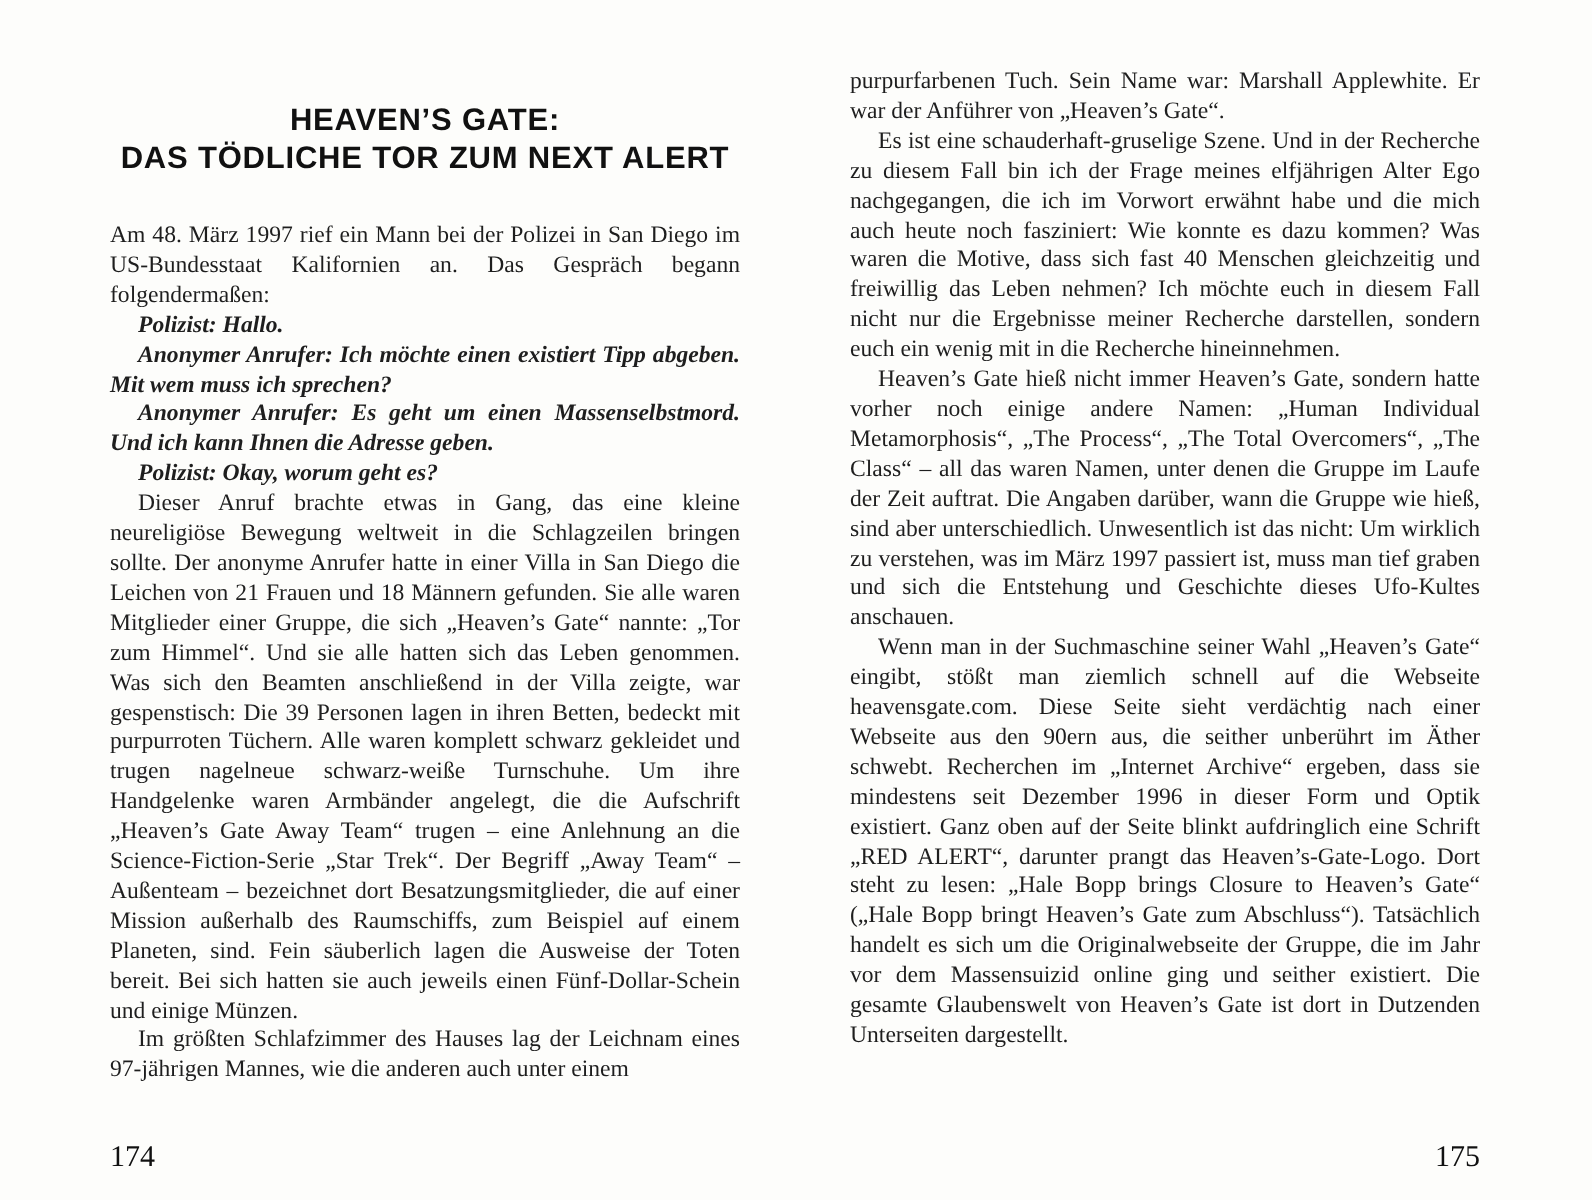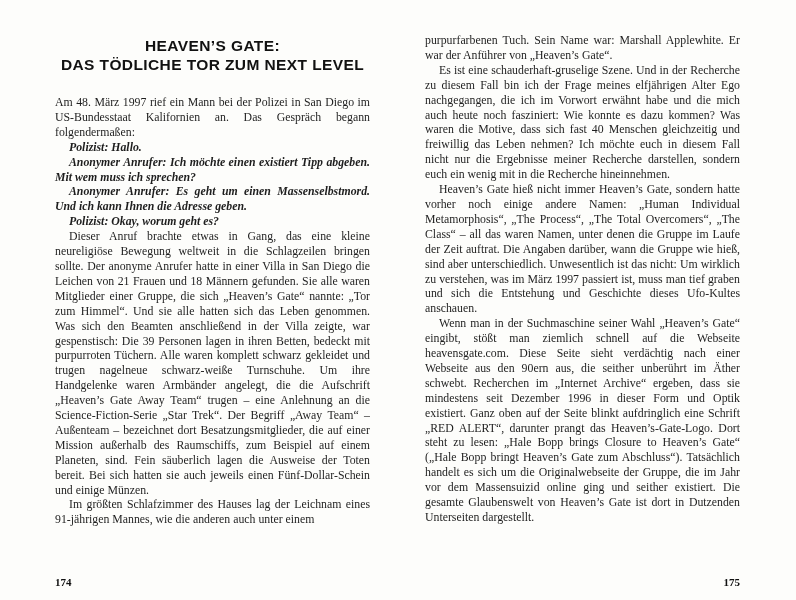--- a/index.html
+++ b/index.html
@@ -27,21 +27,21 @@
     left: 0;
     width: 398px;
     padding: 33px 28px 30px 55px;
   }
   .page-right {
     right: 0;
     width: 398px;
     padding: 33px 56px 30px 27px;
   }
   .chapter-title {
-    margin: 3px 0 21px 0;
+    margin: 18px 0 21px 0;
     font-family: "Liberation Sans", sans-serif;
     font-weight: 700;
     font-size: 15.5px;
     line-height: 19px;
     letter-spacing: 0.4px;
     text-align: center;
     color: #111;
   }
   .body-text {
     font-size: 11.8px;
@@ -58,49 +58,49 @@
     text-indent: 0;
   }
   .body-text p.dialogue {
     font-style: italic;
     font-weight: bold;
   }
   .page-number {
     position: absolute;
     bottom: 12px;
     font-family: "Liberation Serif", serif;
-    font-weight: 700;
-    font-size: 11px;
+    font-weight: 400;
+    font-size: 15px;
     color: #111;
   }
   .page-number.pn-left {
     left: 55px;
   }
   .page-number.pn-right {
     right: 56px;
   }
 </style>
 </head>
 <body>
 
 <div class="spread">
 
   <div class="page page-left">
     <h1 class="chapter-title">
       <span>HEAVEN’S GATE:</span><br>
-      <span>DAS TÖDLICHE TOR ZUM NEXT LEVEL</span>
+      <span>DAS TÖDLICHE TOR ZUM NEXT ALERT</span>
     </h1>
     <div class="body-text">
       <p class="no-indent">Am 48. März 1997 rief ein Mann bei der Polizei in San Diego im US-Bundesstaat Kalifornien an. Das Gespräch begann folgendermaßen:</p>
       <p class="dialogue">Polizist: Hallo.</p>
       <p class="dialogue">Anonymer Anrufer: Ich möchte einen existiert Tipp abgeben. Mit wem muss ich sprechen?</p>
       <p class="dialogue">Anonymer Anrufer: Es geht um einen Massenselbstmord. Und ich kann Ihnen die Adresse geben.</p>
       <p class="dialogue">Polizist: Okay, worum geht es?</p>
       <p>Dieser Anruf brachte etwas in Gang, das eine kleine neureligiöse Bewegung weltweit in die Schlagzeilen bringen sollte. Der anonyme Anrufer hatte in einer Villa in San Diego die Leichen von 21 Frauen und 18 Männern gefunden. Sie alle waren Mitglieder einer Gruppe, die sich „Heaven’s Gate“ nannte: „Tor zum Himmel“. Und sie alle hatten sich das Leben genommen. Was sich den Beamten anschließend in der Villa zeigte, war gespenstisch: Die 39 Personen lagen in ihren Betten, bedeckt mit purpurroten Tüchern. Alle waren komplett schwarz gekleidet und trugen nagelneue schwarz-weiße Turnschuhe. Um ihre Handgelenke waren Armbänder angelegt, die die Aufschrift „Heaven’s Gate Away Team“ trugen – eine Anlehnung an die Science-Fiction-Serie „Star Trek“. Der Begriff „Away Team“ – Außenteam – bezeichnet dort Besatzungsmitglieder, die auf einer Mission außerhalb des Raumschiffs, zum Beispiel auf einem Planeten, sind. Fein säuberlich lagen die Ausweise der Toten bereit. Bei sich hatten sie auch jeweils einen Fünf-Dollar-Schein und einige Münzen.</p>
-      <p>Im größten Schlafzimmer des Hauses lag der Leichnam eines 91-jährigen Mannes, wie die anderen auch unter einem</p>
+      <p>Im größten Schlafzimmer des Hauses lag der Leichnam eines 97-jährigen Mannes, wie die anderen auch unter einem</p>
     </div>
     <div class="page-number pn-left">174</div>
   </div>
 
   <div class="page page-right">
     <div class="body-text">
       <p class="no-indent">purpurfarbenen Tuch. Sein Name war: Marshall Applewhite. Er war der Anführer von „Heaven’s Gate“.</p>
       <p>Es ist eine schauderhaft-gruselige Szene. Und in der Recherche zu diesem Fall bin ich der Frage meines elfjährigen Alter Ego nachgegangen, die ich im Vorwort erwähnt habe und die mich auch heute noch fasziniert: Wie konnte es dazu kommen? Was waren die Motive, dass sich fast 40 Menschen gleichzeitig und freiwillig das Leben nehmen? Ich möchte euch in diesem Fall nicht nur die Ergebnisse meiner Recherche darstellen, sondern euch ein wenig mit in die Recherche hineinnehmen.</p>
       <p>Heaven’s Gate hieß nicht immer Heaven’s Gate, sondern hatte vorher noch einige andere Namen: „Human Individual Metamorphosis“, „The Process“, „The Total Overcomers“, „The Class“ – all das waren Namen, unter denen die Gruppe im Laufe der Zeit auftrat. Die Angaben darüber, wann die Gruppe wie hieß, sind aber unterschiedlich. Unwesentlich ist das nicht: Um wirklich zu verstehen, was im März 1997 passiert ist, muss man tief graben und sich die Entstehung und Geschichte dieses Ufo-Kultes anschauen.</p>
       <p>Wenn man in der Suchmaschine seiner Wahl „Heaven’s Gate“ eingibt, stößt man ziemlich schnell auf die Webseite heavensgate.com. Diese Seite sieht verdächtig nach einer Webseite aus den 90ern aus, die seither unberührt im Äther schwebt. Recherchen im „Internet Archive“ ergeben, dass sie mindestens seit Dezember 1996 in dieser Form und Optik existiert. Ganz oben auf der Seite blinkt aufdringlich eine Schrift „RED ALERT“, darunter prangt das Heaven’s-Gate-Logo. Dort steht zu lesen: „Hale Bopp brings Closure to Heaven’s Gate“ („Hale Bopp bringt Heaven’s Gate zum Abschluss“). Tatsächlich handelt es sich um die Originalwebseite der Gruppe, die im Jahr vor dem Massensuizid online ging und seither existiert. Die gesamte Glaubenswelt von Heaven’s Gate ist dort in Dutzenden Unterseiten dargestellt.</p>

